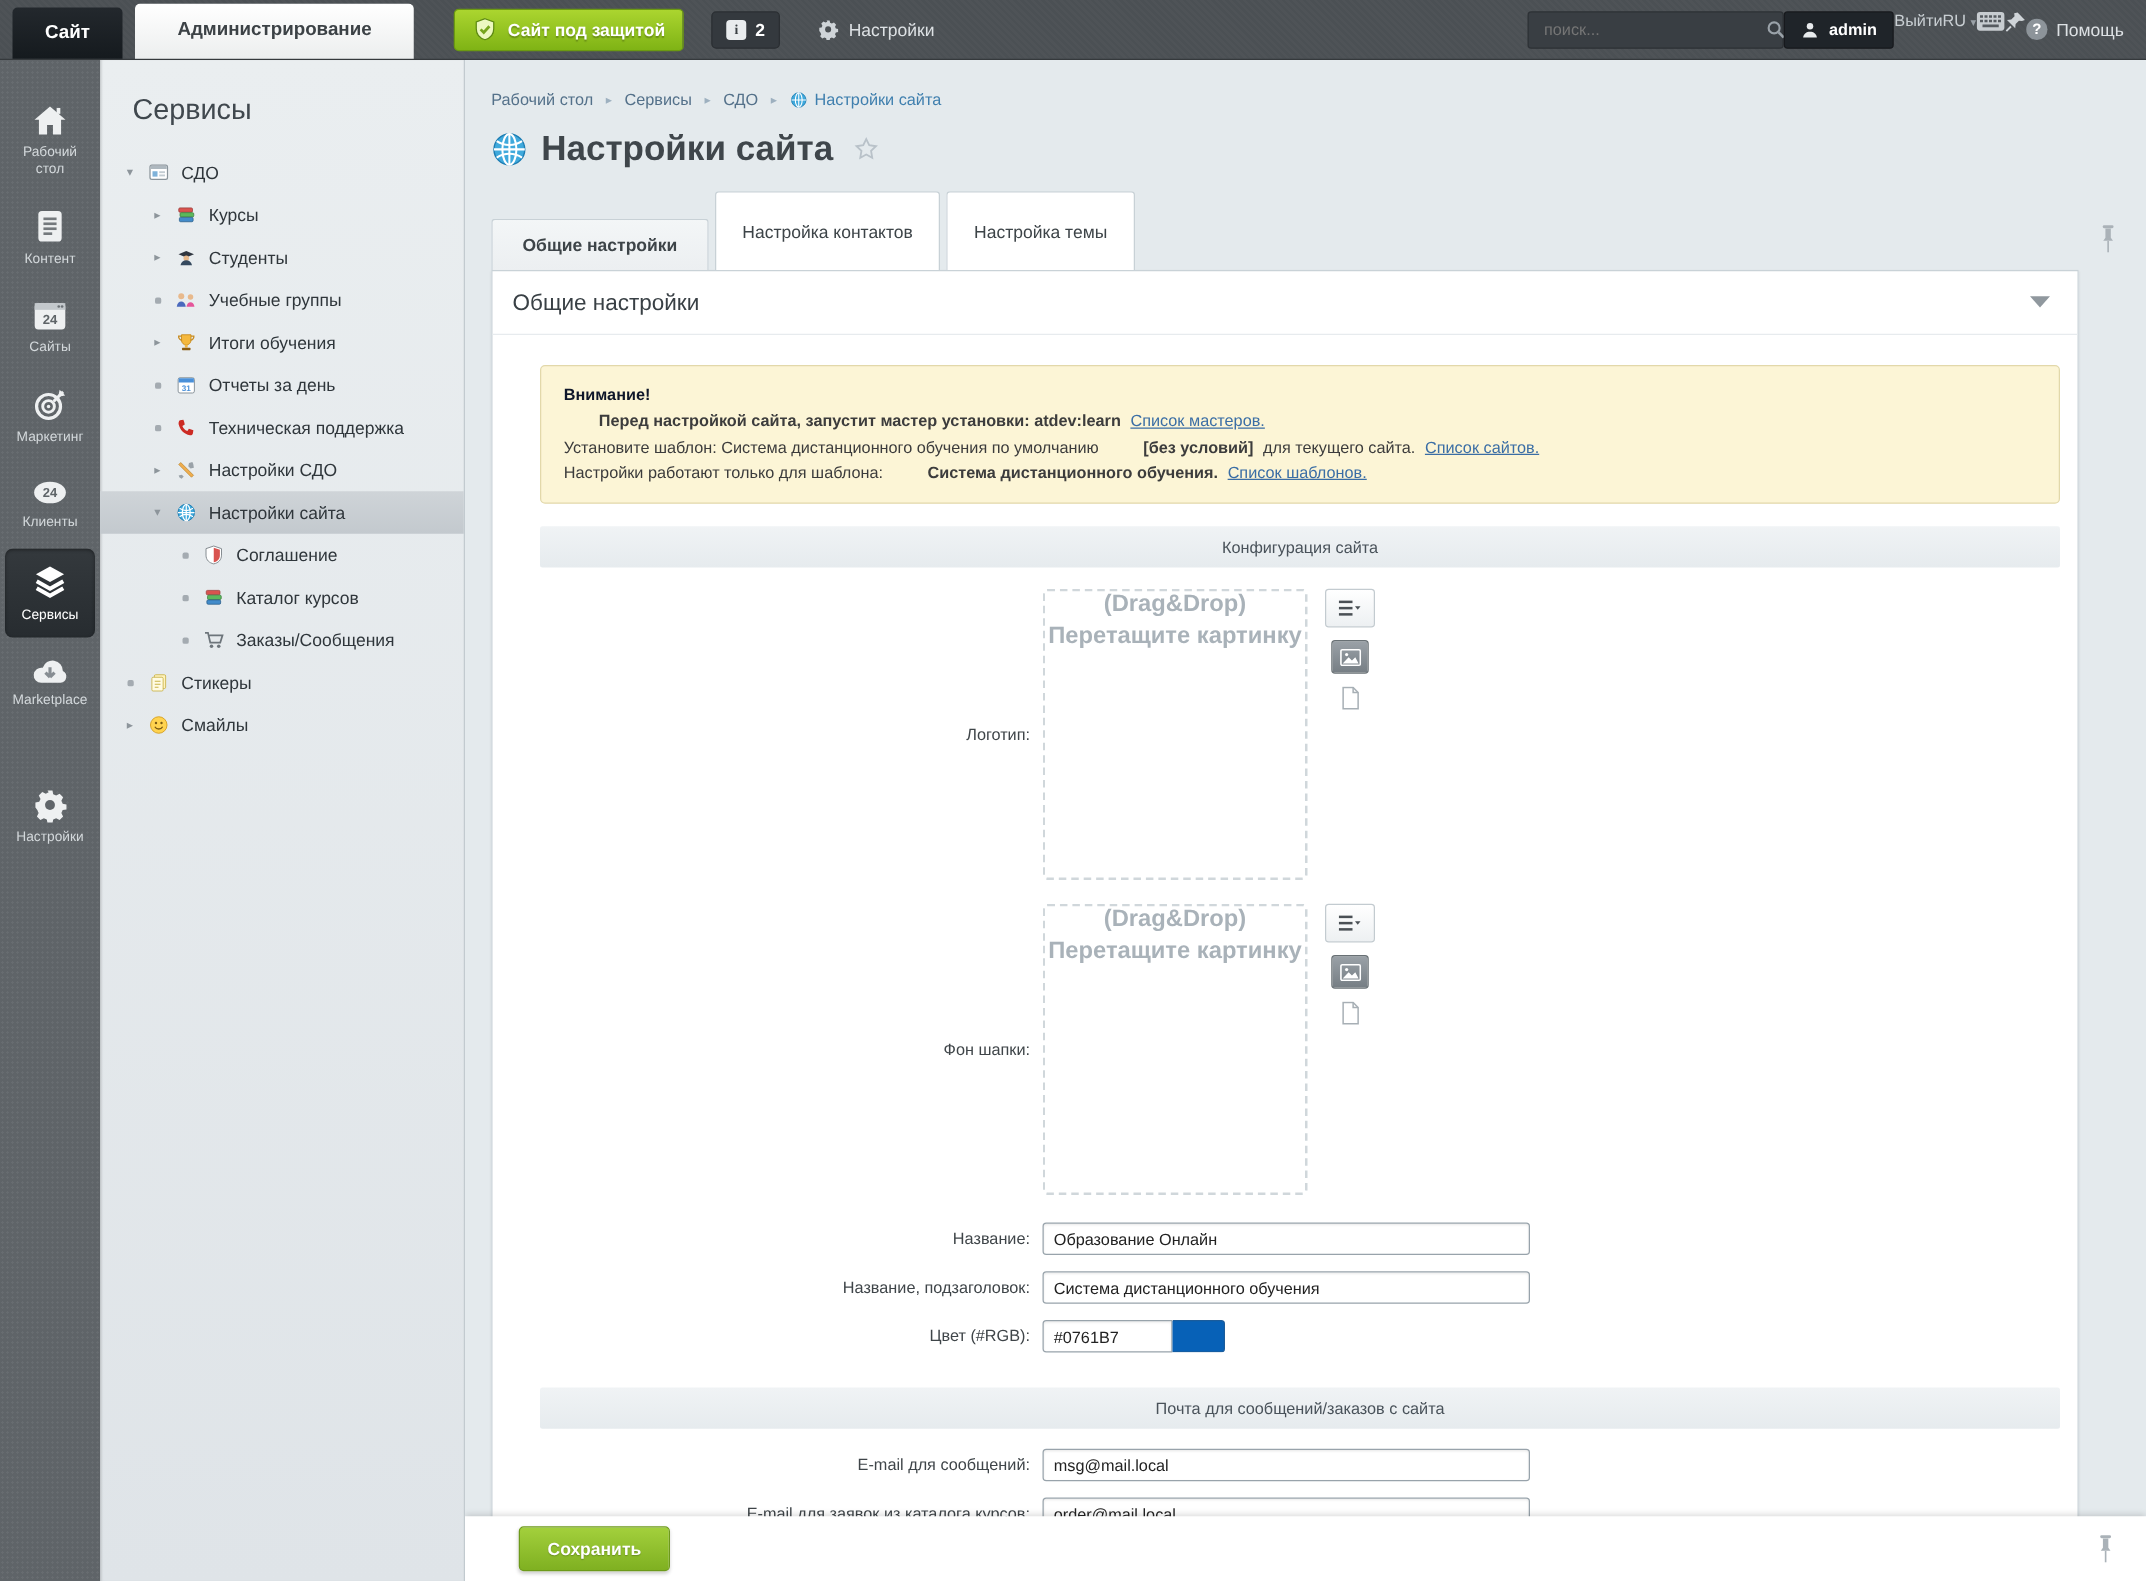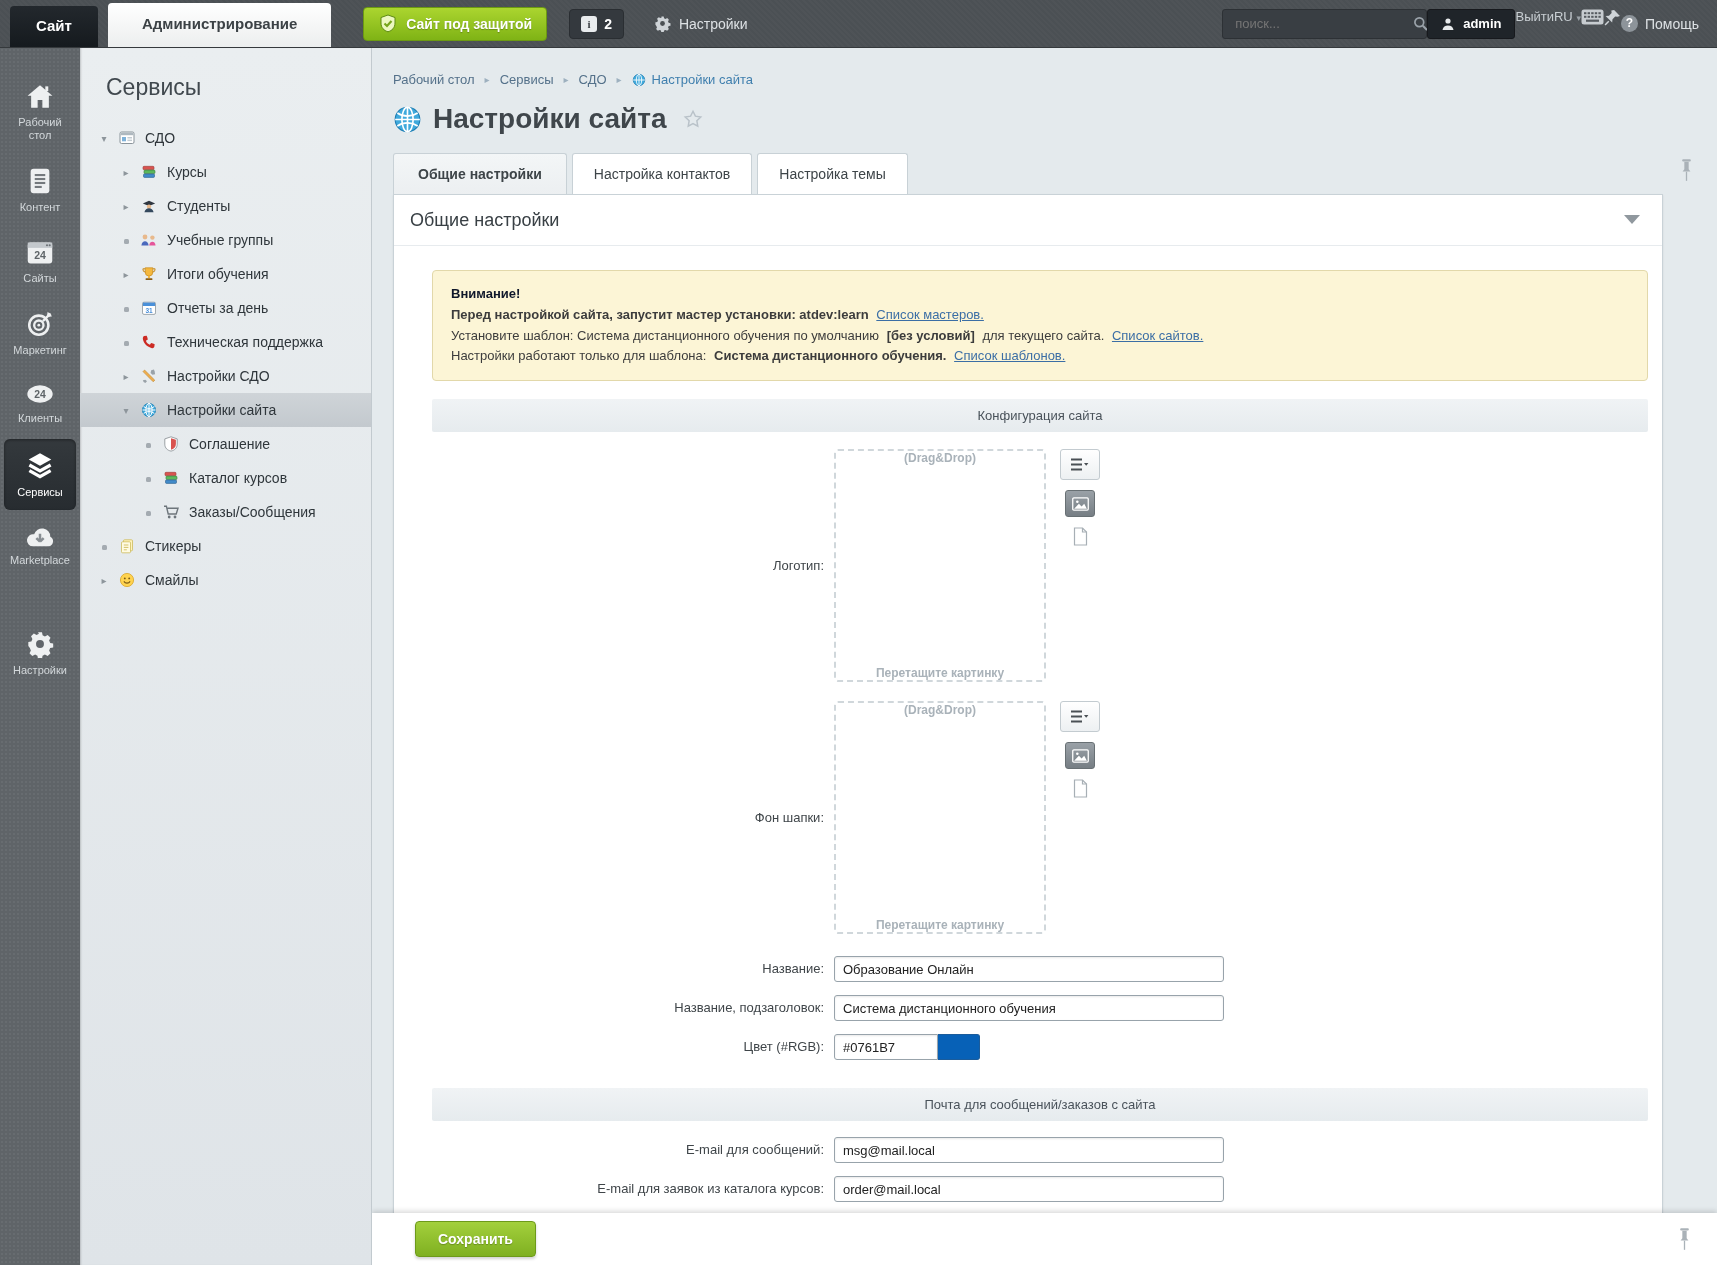--- a/index.html
+++ b/index.html
@@ -72,49 +72,49 @@
   .crumbs{display:flex;align-items:center;gap:10px;padding:24px 0 0 21px;font-size:13px;}
   .crumb{color:#54718a;cursor:pointer;}
   .crumb.last{color:#3f7fae;display:flex;align-items:center;gap:6px;}
   .csep{color:#9db0bf;font-size:10px;}
   .pagetitle{display:flex;align-items:center;gap:11px;padding:16px 0 0 21px;}
   .pagetitle h1{margin:0;font-size:28px;font-weight:bold;color:#3f464b;}
   .star{margin-left:4px;cursor:pointer;display:flex;}
 
   .tabs{display:flex;align-items:flex-end;gap:5px;padding:18px 0 0 21px;position:relative;}
   .tab{background:#fff;border:1px solid #c8d1d6;border-bottom:none;border-radius:3px 3px 0 0;
-    padding:12px 21px;font-size:14px;color:#3d4periodic;color:#3d4448;cursor:pointer;}
+    padding:23px 21px;font-size:14px;color:#3d4periodic;color:#3d4448;cursor:pointer;}
   .tab.active{background:linear-gradient(#f3f6f7,#eceff1);font-weight:bold;padding:12px 24px;}
   .tabpin{position:absolute;right:24px;bottom:8px;cursor:pointer;}
 
   .card{background:#fff;border:1px solid #c9d2d7;border-top:1px solid #c9d2d7;
     margin:0 54px 0 21px;box-shadow:0 1px 2px rgba(0,0,0,.08);min-height:1010px;}
   .card-header{padding:15px 20px 14px 16px;font-size:18px;color:#39404
     5;color:#394045;border-bottom:1px solid #e7ebee;position:relative;}
   .collapse{position:absolute;right:22px;top:20px;width:0;height:0;border-left:8px solid transparent;
     border-right:8px solid transparent;border-top:9px solid #90989e;cursor:pointer;}
   .card-body{padding:24px 14px 80px 38px;}
 
   .warnbox{background:#fcf5d6;border:1px solid #e2d8aa;border-radius:4px;padding:13px 18px;
     font-size:13px;line-height:1.6;color:#3c3c3c;}
   .warn-title{color:#0f172a;font-weight:bold;}
-  .b{font-weight:bold;}
+  .b{font-weight:bold;margin-left:28px;}
   .wlink{color:#3b6ea5;text-decoration:underline;cursor:pointer;}
   .gap1{margin-right:4px;}
 
   .gbar{height:33px;line-height:33px;background:linear-gradient(#f0f3f5,#e6ebee);text-align:center;
     font-weight:normal;font-size:13px;color:#49525a;margin-top:18px;border-radius:2px;}
 
   .frow{display:flex;margin-top:13px;}
   .frow.media{margin-top:17px;align-items:center;}
   .flabel{width:402px;padding-right:10px;text-align:right;font-size:13px;color:#3f4549;line-height:26px;flex-shrink:0;}
   .media .flabel{line-height:normal;}
   .dragbox{width:212px;height:233px;border:2px dashed #d0d7db;border-radius:4px;display:flex;
-    flex-direction:column;align-items:center;justify-content:space-between;gap:3px;
-    color:#a9b2b9;font-weight:bold;font-size:12px;text-align:center;}
+    flex-direction:column;align-items:center;justify-content:flex-start;gap:3px;
+    color:#a9b2b9;font-weight:bold;font-size:19px;text-align:center;}
   .mediatools{display:flex;flex-direction:column;align-items:center;gap:10px;margin-left:14px;align-self:flex-start;}
   .btn-menu{width:40px;height:31px;background:linear-gradient(#ffffff,#edf0f2);border:1px solid #c3cbd0;
     border-radius:3px;display:flex;align-items:center;justify-content:center;cursor:pointer;}
   .btn-imgpick{width:30px;height:27px;background:linear-gradient(#9aa1a7,#767e84);border:1px solid #687074;
     border-radius:3px;display:flex;align-items:center;justify-content:center;cursor:pointer;}
   .fileico{cursor:pointer;display:flex;}
 
   input.txt{height:26px;width:390px;border:1px solid #98a3ab;border-radius:3px;padding:0 8px;
     font-size:13px;color:#222;font-family:"Liberation Sans",sans-serif;
     box-shadow:inset 0 1px 2px rgba(0,0,0,.09);outline:none;background:#fff;}

